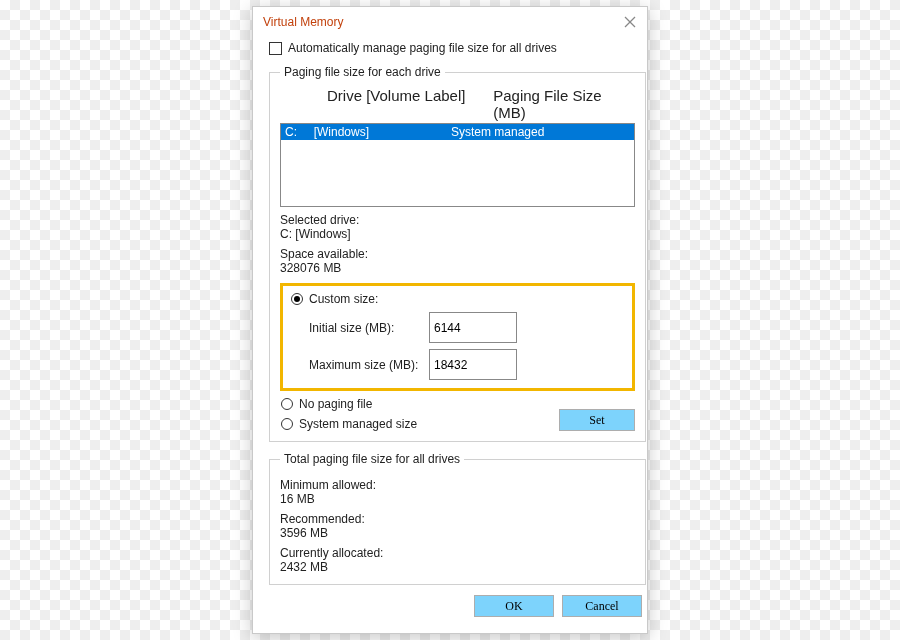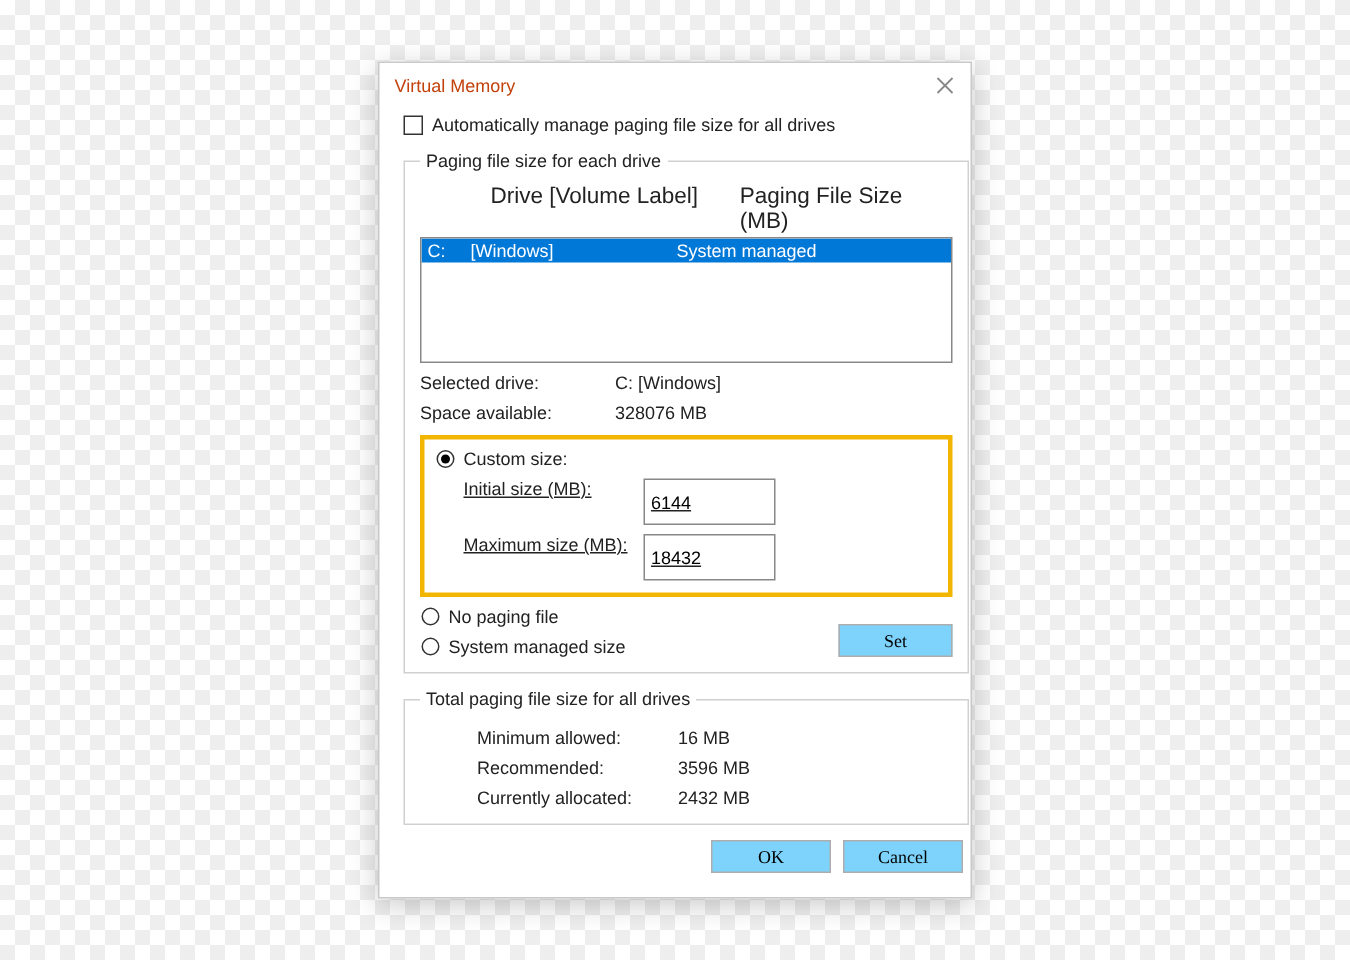--- a/index.html
+++ b/index.html
@@ -72,21 +72,21 @@
       overflow: hidden;
     }
     .drivelist .row-sel {
       background: #0078d7;
       color: #fff;
       display: flex;
       padding: 1px 4px;
       font-size: 12px;
     }
     .drivelist .row-sel .c1 { width: 166px; }
-    .kv { display: flex; margin-top: 6px; }
+    .kv { display: flex; margin-top: 6px; flex-direction: column; }
     .kv .k { width: 130px; }
     .highlight {
       border: 3px solid #f2b600;
       padding: 6px 8px 8px 8px;
       margin-top: 8px;
     }
     .radio {
       width: 12px; height: 12px;
       border: 1px solid #333;
       border-radius: 50%;
@@ -97,40 +97,40 @@
     }
     .radio.checked::after {
       content: "";
       position: absolute;
       width: 6px; height: 6px;
       background: #000;
       border-radius: 50%;
       top: 2px; left: 2px;
     }
     .inrow {
-      display: flex; align-items: flex-start;
-      margin-top: 6px; padding-left: 18px; text-decoration: underline;
+      display: flex; align-items: center;
+      margin-top: 6px; padding-left: 18px;
     }
     .inrow .lbl { width: 120px; }
     .txt {
       width: 88px; height: 31px;
       border: 1px solid #888;
       padding: 1px 4px;
       font-family: inherit; font-size: 12px;
     }
     .opt { display: flex; align-items: center; margin-top: 6px; padding-left: 1px; }
     .setrow { display: flex; justify-content: flex-end; margin-top: -22px; }
     .btn {
       min-width: 76px; height: 22px;
       background: #7dd3fc;
       border: 1px solid #adadad;
       font-family: Liberation Serif, serif; font-size: 12px;
       cursor: pointer;
     }
-    .totals .kv .k { width: 134px; margin-left: 38px; }
+    .totals .kv .k { width: 134px; }
     .footer {
       display: flex; justify-content: flex-end;
       gap: 8px; padding: 10px 4px 2px 4px;
     }
     .footer .btn { min-width: 80px; }
   </style>
 </head>
 <body>
 
 <div class="dialog">

